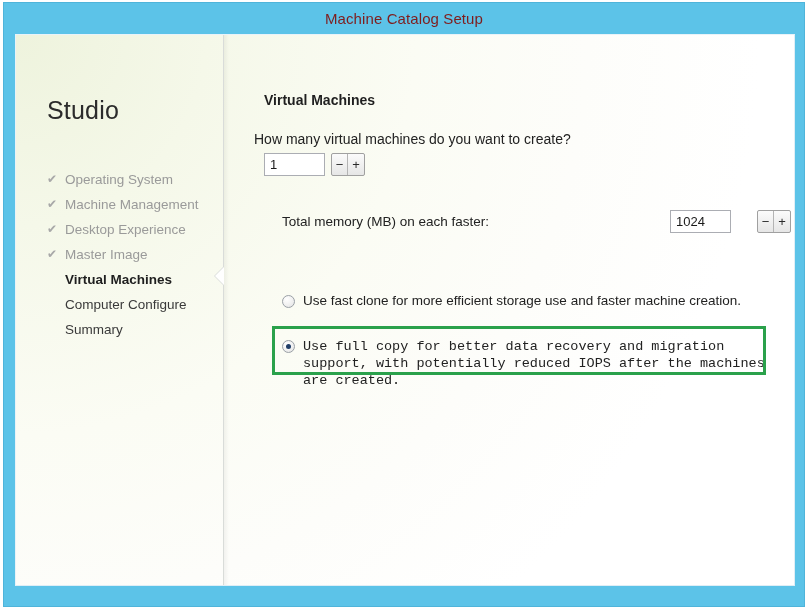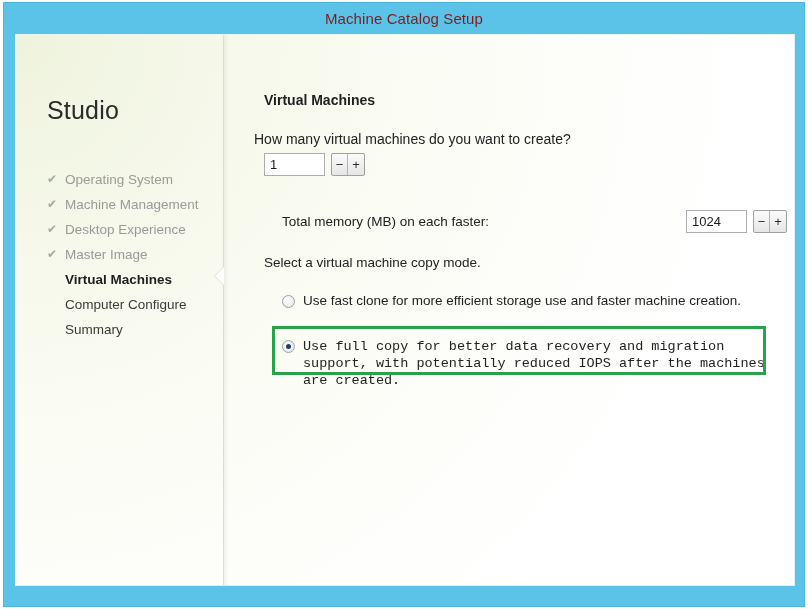--- a/index.html
+++ b/index.html
@@ -223,22 +223,23 @@
   }
   .mem-label {
     position: absolute;
     left: 48px;
     top: 179px;
     font-size: 13.5px;
     color: #222;
   }
   #mem-group {
     position: absolute;
-    left: 452px;
+    left: 436px;
     top: 175px;
+    gap: 20px;
   }
   #mem-input { width: 61px; }
 
   .copy-label {
     position: absolute;
     left: 30px;
     top: 220px;
     font-size: 13.5px;
     color: #222;
   }
@@ -393,21 +394,20 @@
         <div class="mem-label">Total memory (MB) on each faster:</div>
 
         <div class="spin" id="mem-group">
           <input id="mem-input" type="text" value="1024" style="">
           <span class="btns">
             <button class="minus">−</button>
             <button class="plus">+</button>
           </span>
         </div>
 
-        <div class="copy-label">Select a virtual machine copy mode.</div>
 
         <div class="radio-row" id="radio-fast-clone-row">
           <span class="radio-dot"></span>
           <span class="radio-text">Use fast clone for more efficient storage use and faster machine creation.</span>
         </div>
 
         <div class="radio-row" id="radio-full-copy-row">
           <span class="radio-dot checked"></span>
           <span class="radio-text">Use full copy for better data recovery and migration support, with potentially reduced IOPS after the machines are created.</span>
         </div>

